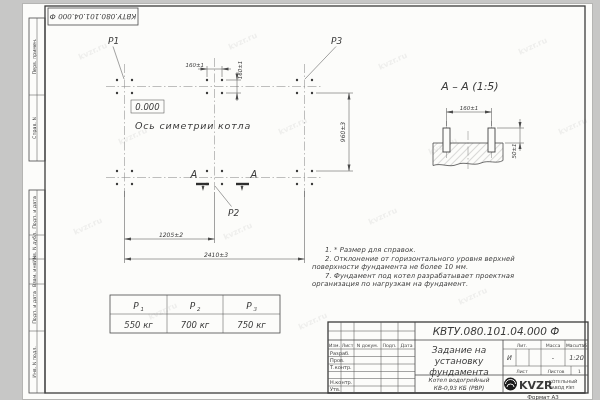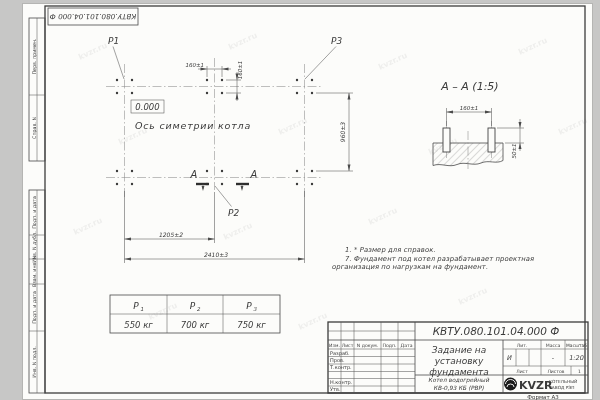--- a/index.html
+++ b/index.html
@@ -15,21 +15,21 @@
   .dim{stroke:#555;stroke-width:0.55;fill:none;}
   .cl{stroke:#8a8a8a;stroke-width:0.55;fill:none;stroke-dasharray:9 2.5 1.5 2.5;}
   .cut{stroke:#2e2e2e;stroke-width:2.4;fill:none;}
   .stud{fill:#fcfcfa;stroke:#444;stroke-width:0.9;}
   text{fill:#3a3a3a;}
   .it{font-style:italic;}
   .arr{fill:#4a4a4a;stroke:none;}
   .wm{fill:#909090;opacity:0.12;font-size:8px;font-weight:bold;}
   .rot{font-size:4.8px;}
   
-  .notes{position:absolute;left:332px;top:246px;width:250px;font-size:6.8px;line-height:8.6px;
+  .notes{position:absolute;left:312px;top:246px;width:250px;font-size:6.8px;line-height:8.6px;
          font-style:italic;color:#3c3c3c;letter-spacing:0.1px;}
   .notes div{text-indent:13px;}
 </style>
 </head>
 <body>
 
 <div class="screen">
   <div class="paper"></div>
 
   <svg width="600" height="400" viewBox="0 0 600 400">
@@ -284,15 +284,16 @@
         <text font-size="4.3" x="549" y="382.5">КОТЕЛЬНЫЙ</text>
         <text font-size="4.3" x="549" y="388.5">ЗАВОД РЭП</text>
       </g>
     </g>
 
     <text font-size="5.5" text-anchor="middle" x="543" y="398.5">Формат А3</text>
   </svg>
 
   <div class="notes">
     <div>1. * Размер для справок.</div>
+    <div>2. Отклонение от горизонтального уровня верхней поверхности фундамента не более 10 мм.</div>
     <div>7. Фундамент под котел разрабатывает проектная организация по нагрузкам на фундамент.</div>
   </div>
 </div>
 
 </body></html>

